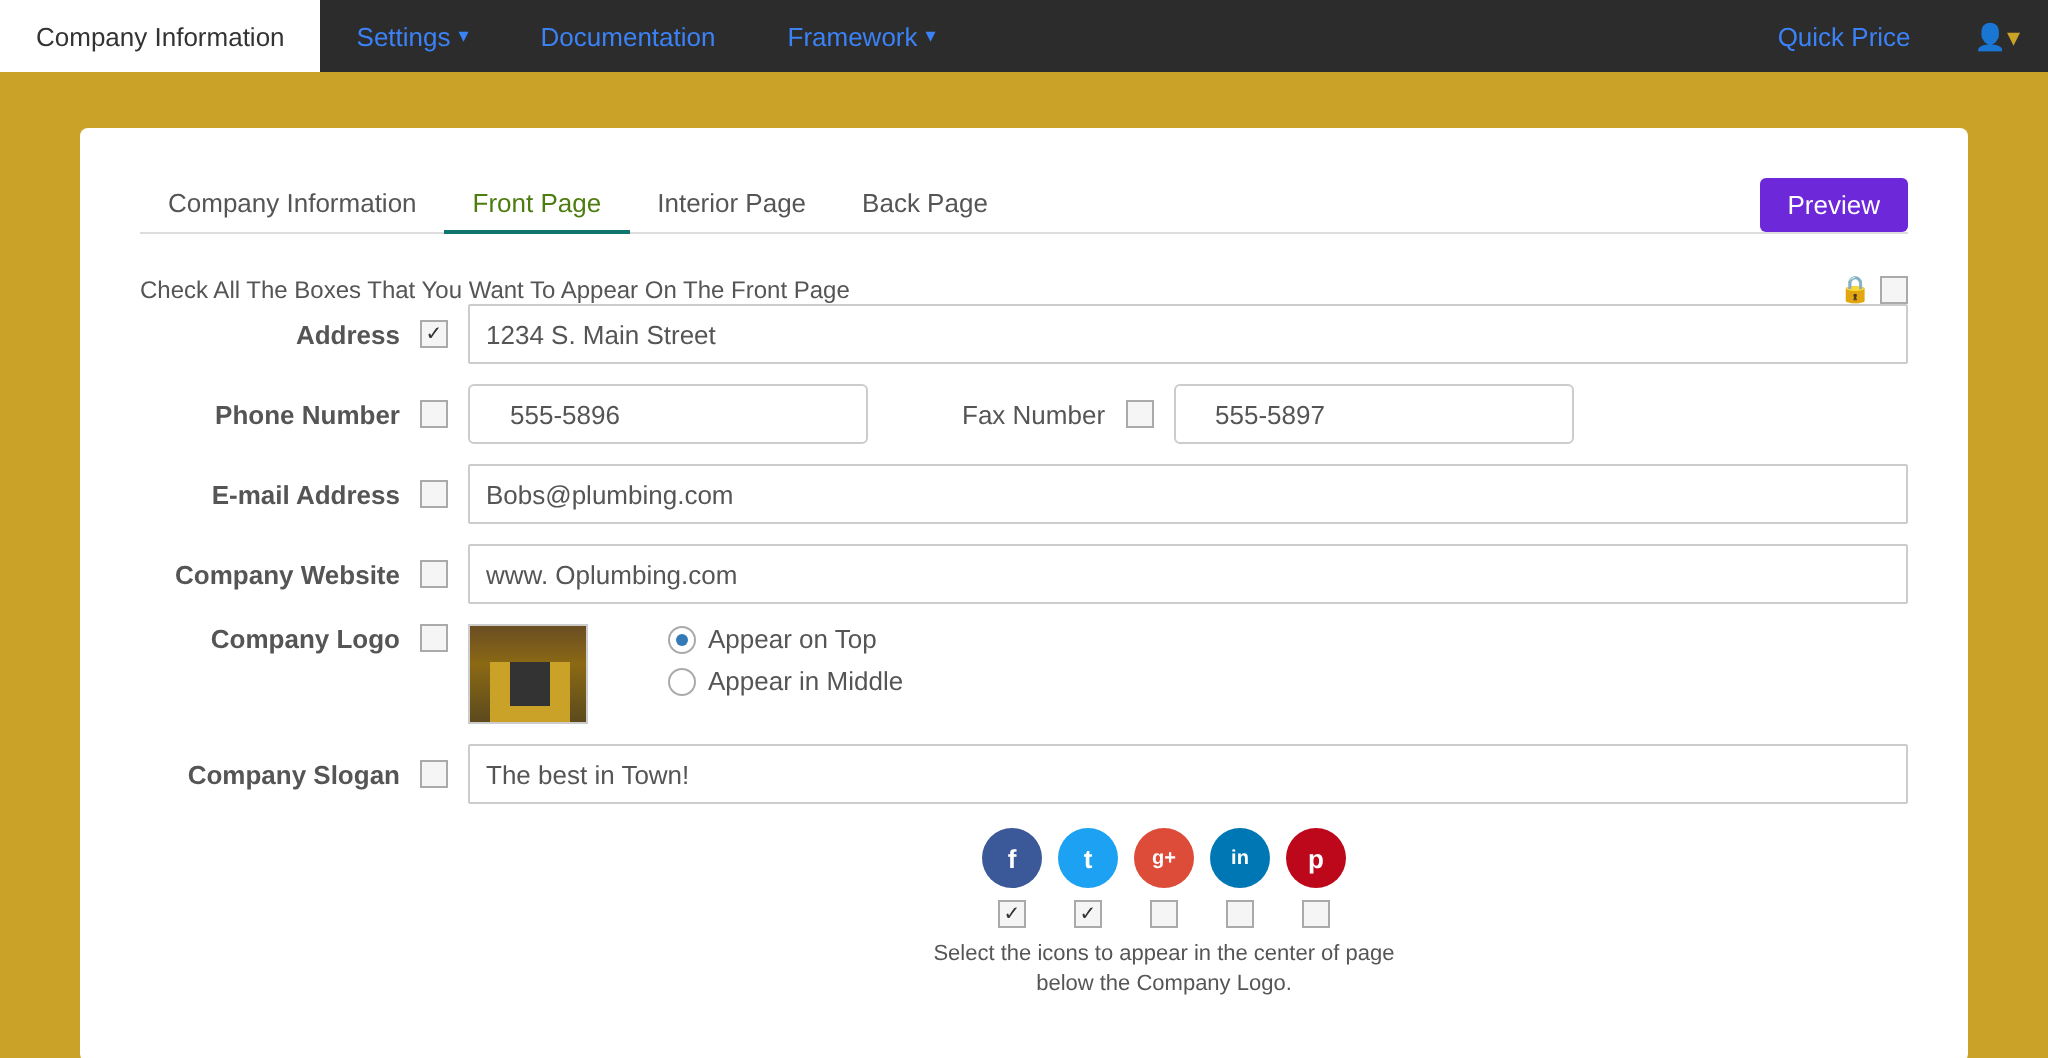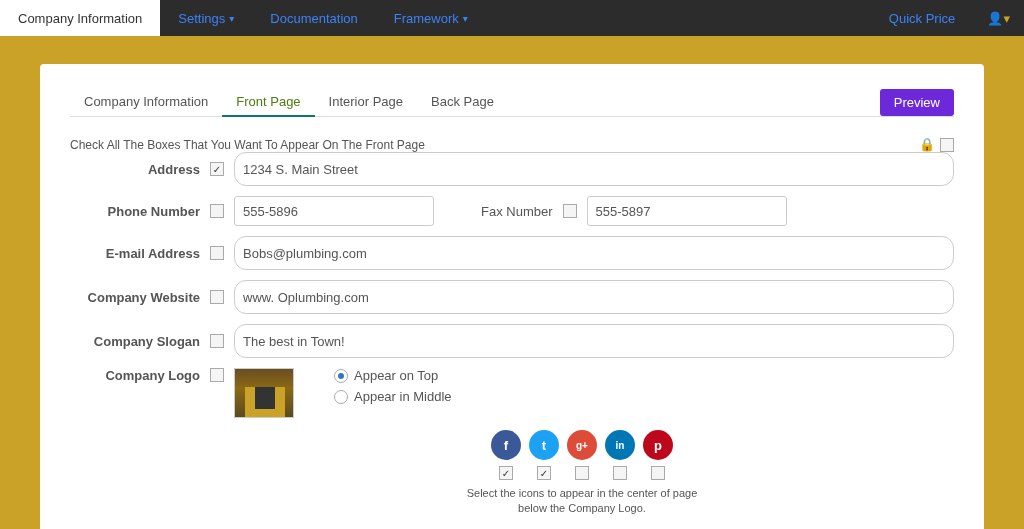--- a/index.html
+++ b/index.html
@@ -141,33 +141,33 @@
       flex-shrink: 0;
       font-size: 10px;
       color: #333;
     }
     .check-box.checked::after {
       content: '✓';
     }
     .text-input {
       height: 30px;
       border: 1px solid #ccc;
-      border-radius: 12px;
-      padding: 16px 8px;
+      border-radius: 1px;
+      padding: 0 8px;
       font-size: 13px;
       color: #555;
       background: #fff;
       flex: 1;
     }
     .text-input-fixed {
       width: 200px;
       height: 30px;
       border: 1px solid #ccc;
       border-radius: 3px;
-      padding: 0 8px;
+      padding: 0 20px;
       font-size: 13px;
       color: #555;
       background: #fff;
     }
     .fax-group {
       display: flex;
       align-items: center;
       gap: 10px;
       margin-left: 37px;
     }
@@ -371,46 +371,46 @@
       <div class="form-row">
         <span class="field-label">E-mail Address</span>
         <div class="check-box"></div>
         <input class="text-input" type="text" value="Bobs@plumbing.com" style="">
       </div>
 
       <div class="form-row">
         <span class="field-label">Company Website</span>
         <div class="check-box"></div>
         <input class="text-input" type="text" value="www. Oplumbing.com" style="">
-      </div>
-
-      <div class="form-row">
-        <span class="field-label">Company Slogan</span>
-        <div class="check-box"></div>
-        <input class="text-input" type="text" value="The best in Town!" style="">
       </div>
 
       <div class="form-row logo-row">
         <span class="field-label">Company Logo</span>
         <div class="check-box"></div>
         <div class="logo-thumb">
           <div class="logo-thumb-inner"></div>
         </div>
         <div class="radio-group">
           <div class="radio-item">
             <div class="radio-circle selected"></div>
             <span>Appear on Top</span>
           </div>
           <div class="radio-item">
             <div class="radio-circle"></div>
             <span>Appear in Middle</span>
           </div>
         </div>
       </div>
 
+      <div class="form-row">
+        <span class="field-label">Company Slogan</span>
+        <div class="check-box"></div>
+        <input class="text-input" type="text" value="The best in Town!" style="">
+      </div>
+
     </div>
 
     <div class="social-section">
       <div class="social-icons-row">
         <div class="social-icon fb">f</div>
         <div class="social-icon tw">t</div>
         <div class="social-icon gp" style="font-size:10px;">g+</div>
         <div class="social-icon li" style="font-size:10px;">in</div>
         <div class="social-icon pi">p</div>
       </div>

